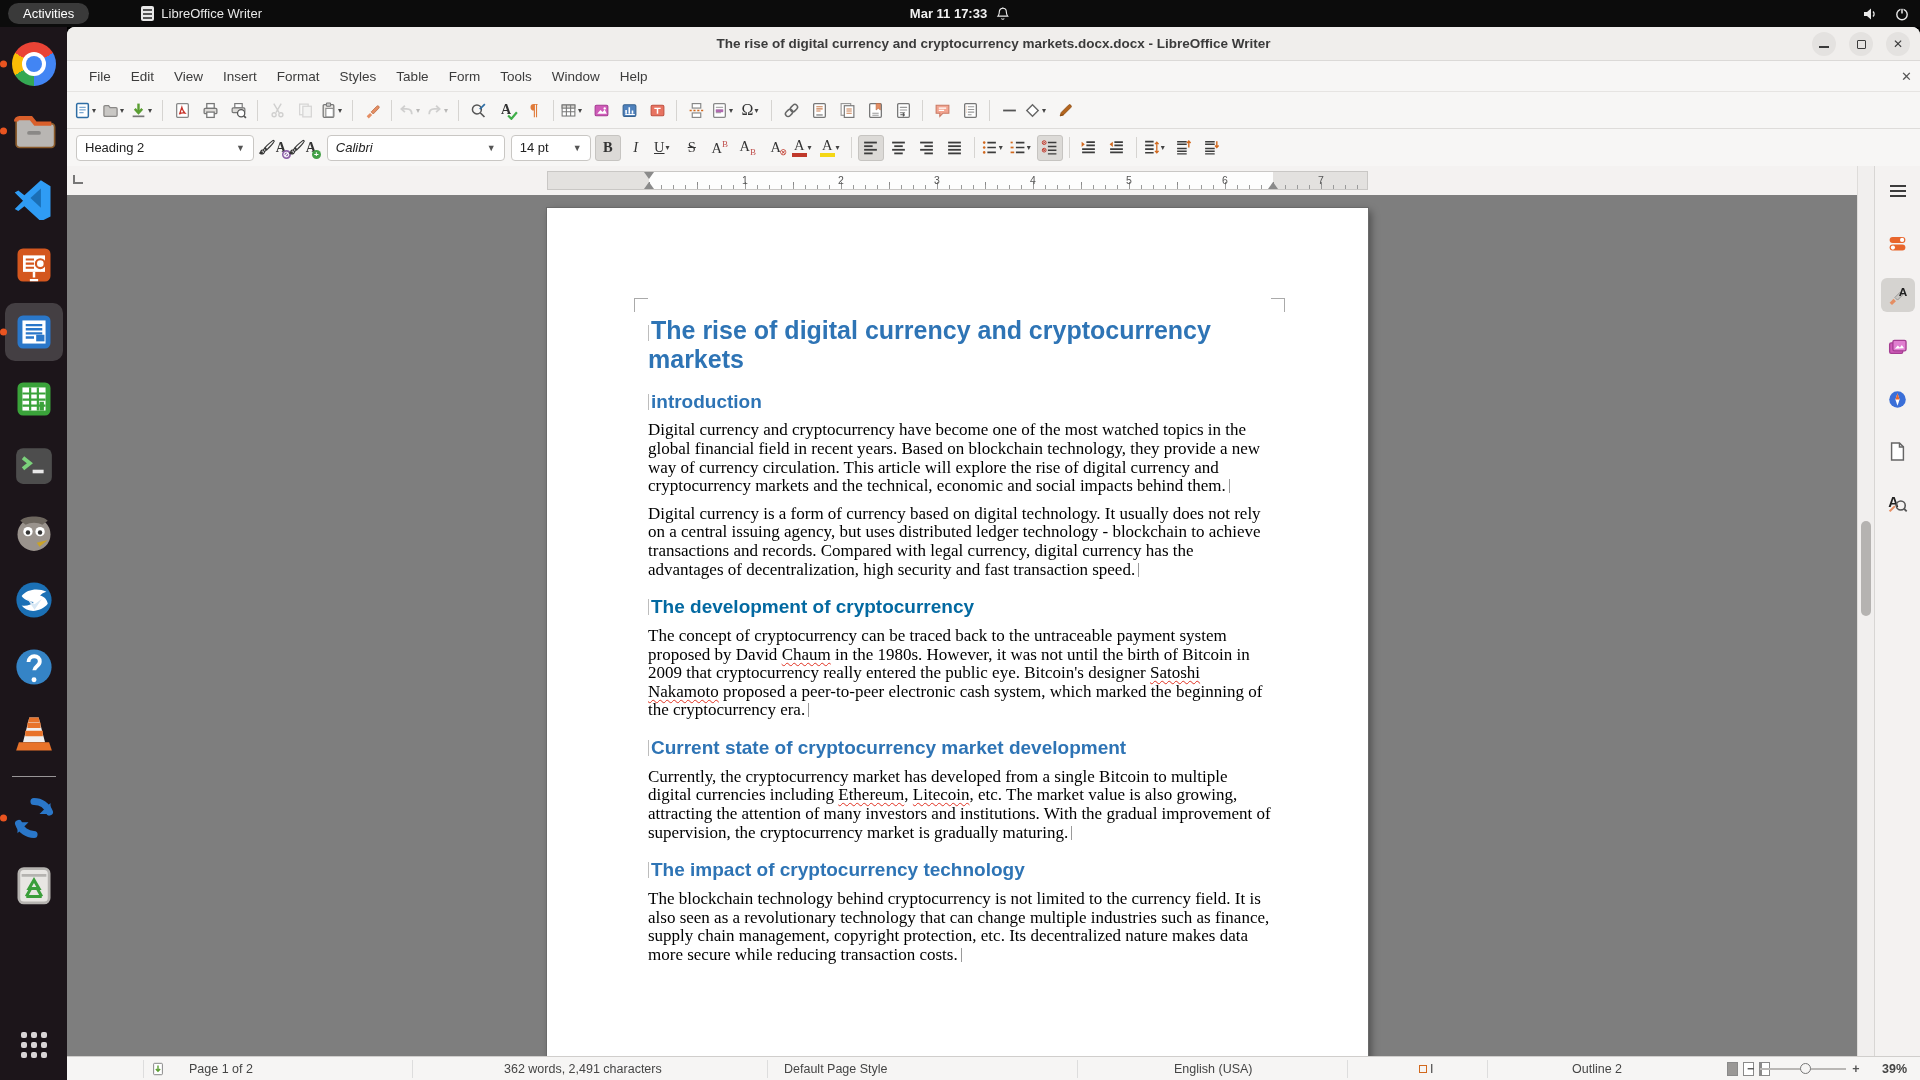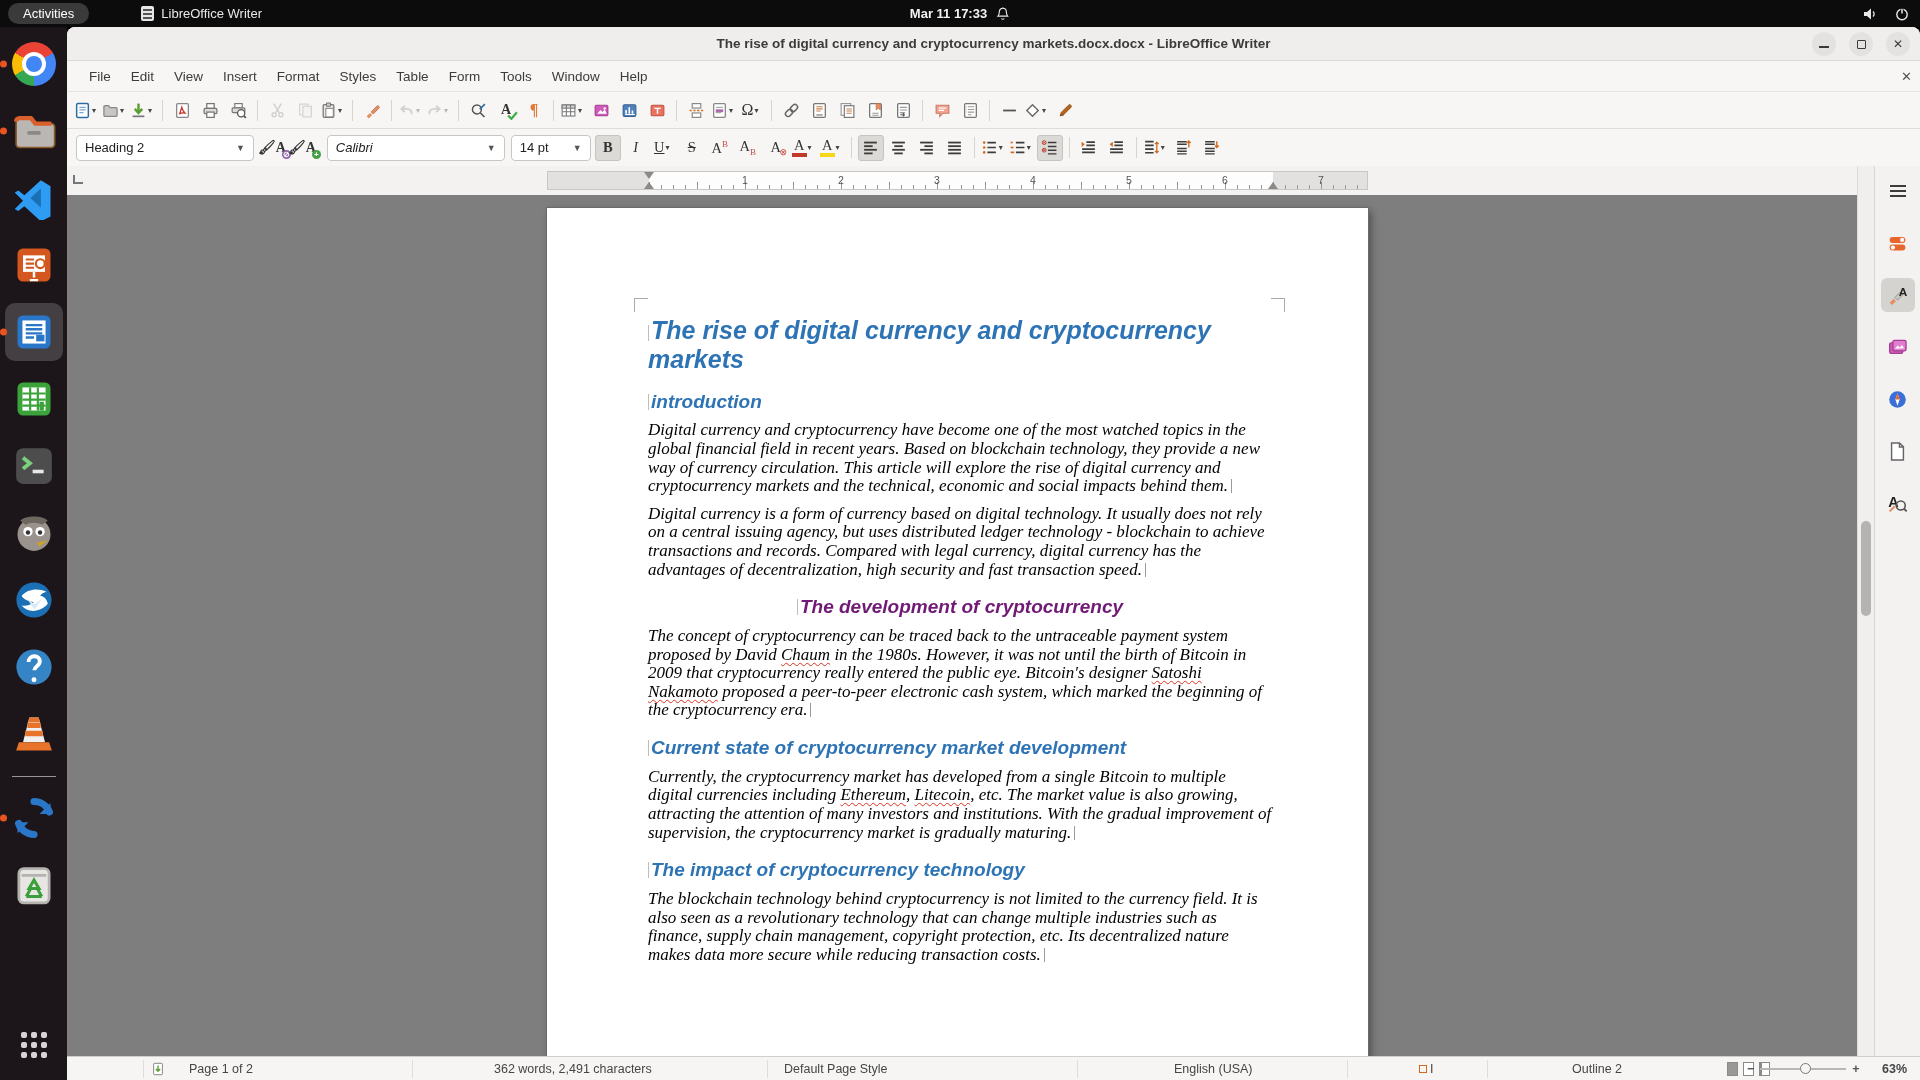--- a/index.html
+++ b/index.html
@@ -82,21 +82,21 @@
     background-image:repeating-linear-gradient(to right,#9a9a9a 0 1px,transparent 1px 12px),
                      repeating-linear-gradient(to right,#8a8a8a 0 1px,transparent 1px 48px);
     background-size:100% 4px,100% 7px;background-position:101px bottom,101px bottom;background-repeat:no-repeat;}
   .rnum{position:absolute;top:2px;transform:translateX(-50%);font-size:10.5px;color:#555;}
   .tri-up{position:absolute;width:0;height:0;border-left:5px solid transparent;border-right:5px solid transparent;
     border-bottom:7px solid #8a8a8a;bottom:0;}
   .tri-dn{position:absolute;width:0;height:0;border-left:5px solid transparent;border-right:5px solid transparent;
     border-top:7px solid #8a8a8a;top:0;}
   .tab-corner{position:absolute;left:6px;top:9px;width:10px;height:9px;border-left:2px solid #777;border-bottom:2px solid #777;}
 
-  .canvas{flex:1;background:#7e7e7e;position:relative;overflow:hidden;font-style:italic;}
+  .canvas{flex:1;background:#7e7e7e;position:relative;overflow:hidden;}
   .page{position:absolute;left:480px;top:13px;width:821px;height:1062px;background:#fff;
     box-shadow:0 0 0 1px #6a6a6a,3px 3px 8px rgba(0,0,0,.4);}
   .pagepad{position:absolute;left:101px;top:96px;width:624px;}
   .cornermark{position:absolute;width:14px;height:14px;}
   .cm-tl{left:87px;top:90px;border-left:1px solid #b0b0b0;border-top:1px solid #b0b0b0;
     border-image:none;clip-path:polygon(0 0,100% 0,100% 1px,1px 1px,1px 100%,0 100%);}
   .cm-tl{border:none;box-shadow:inset 1px 0 0 #aaa, inset 0 1px 0 #aaa;}
   .cm-tr{left:724px;top:90px;border:none;box-shadow:inset -1px 0 0 #aaa, inset 0 1px 0 #aaa;}
 
   .doc-title{font-family:"Liberation Sans",sans-serif;font-weight:bold;font-size:25px;line-height:1.15;
@@ -841,21 +841,21 @@
 
       <div class="canvas">
         <div class="page">
           <div class="cornermark cm-tl"></div>
           <div class="cornermark cm-tr"></div>
           <div class="pagepad" id="doc-content">
               <div class="doc-title" style="color: rgb(46, 116, 181);"><span class="hmark"></span>The rise of digital currency and cryptocurrency markets</div>
               <div class="doc-h2" style="color: rgb(46, 116, 181);"><span class="hmark"></span>introduction</div>
               <p class="doc-p"><span>Digital currency and cryptocurrency have become one of the most watched topics in the global financial field in recent years. Based on blockchain technology, they provide a new way of currency circulation. This article will explore the rise of digital currency and cryptocurrency markets and the technical, economic and social impacts behind them.</span><span class="pmark"></span></p>
               <p class="doc-p"><span>Digital currency is a form of currency based on digital technology. It usually does not rely on a central issuing agency, but uses distributed ledger technology - blockchain to achieve transactions and records. Compared with legal currency, digital currency has the advantages of decentralization, high security and fast transaction speed.</span><span class="pmark"></span></p>
-              <div class="doc-h2" style="color: #701a75; text-align: center;"><span class="hmark"></span>The development of cryptocurrency</div>
+              <div class="doc-h2" style="color: #0369a1;"><span class="hmark"></span>The development of cryptocurrency</div>
               <p class="doc-p"><span>The concept of cryptocurrency can be traced back to the untraceable payment system proposed by David </span><span class="sp">Chaum</span><span> in the 1980s. However, it was not until the birth of Bitcoin in 2009 that cryptocurrency really entered the public eye. Bitcoin's designer </span><span class="sp">Satoshi</span><span> </span><span class="sp">Nakamoto</span><span> proposed a peer-to-peer electronic cash system, which marked the beginning of the cryptocurrency era.</span><span class="pmark"></span></p>
               <div class="doc-h2" style="color: rgb(46, 116, 181);"><span class="hmark"></span>Current state of cryptocurrency market development</div>
               <p class="doc-p"><span>Currently, the cryptocurrency market has developed from a single Bitcoin to multiple digital currencies including </span><span class="sp">Ethereum</span><span>, </span><span class="sp">Litecoin</span><span>, etc. The market value is also growing, attracting the attention of many investors and institutions. With the gradual improvement of supervision, the cryptocurrency market is gradually maturing.</span><span class="pmark"></span></p>
               <div class="doc-h2" style="color: rgb(46, 116, 181);"><span class="hmark"></span>The impact of cryptocurrency technology</div>
               <p class="doc-p"><span>The blockchain technology behind cryptocurrency is not limited to the currency field. It is also seen as a revolutionary technology that can change multiple industries such as finance, supply chain management, copyright protection, etc. Its decentralized nature makes data more secure while reducing transaction costs.</span><span class="pmark"></span></p>
             </div>
         </div>
       </div>
     </div>
 
@@ -928,21 +928,21 @@
   </div>
 
   <div class="statusbar">
     <svg class="st" style="left:84px;top:5px" width="14" height="14" viewBox="0 0 16 16">
         <rect x="3" y="1.5" width="10" height="13" rx="1" fill="#fff" stroke="#777"></rect>
         <path d="M8 4v6M5.5 8L8 10.5 10.5 8" stroke="#5a9e32" stroke-width="1.6" fill="none"></path>
       </svg>
     <div class="ssep" style="left:76px"></div>
     <span class="st" style="left:122px">Page 1 of 2</span>
     <div class="ssep" style="left:345px"></div>
-    <span class="st" style="left:427px">362 words, 2,491 characters</span>
+    <span class="st" style="left:437px">362 words, 2,491 characters</span>
     <div class="ssep" style="left:700px"></div>
     <span class="st" style="left:717px">Default Page Style</span>
     <div class="ssep" style="left:1010px"></div>
     <span class="st" style="left:1107px">English (USA)</span>
     <div class="ssep" style="left:1280px"></div>
     <span class="st ovw" style="left:1352px">
         <span class="sq"></span>
         <span>I</span>
       </span>
     <div class="ssep" style="left:1420px"></div>
@@ -952,15 +952,15 @@
       <span class="pgico"></span>
       <span class="pgico" style="border-left-width:3px"></span>
     </span>
     <span class="zoomwrap">
       <b>−</b>
       <span class="ztrack">
           <span class="zthumb"></span>
         </span>
       <b>+</b>
     </span>
-    <span class="st" style="left:1815px;font-weight:bold">63%</span>
+    <span class="st" style="left:1815px;font-weight:bold">39%</span>
   </div>
 </div>
 
 </body></html>

